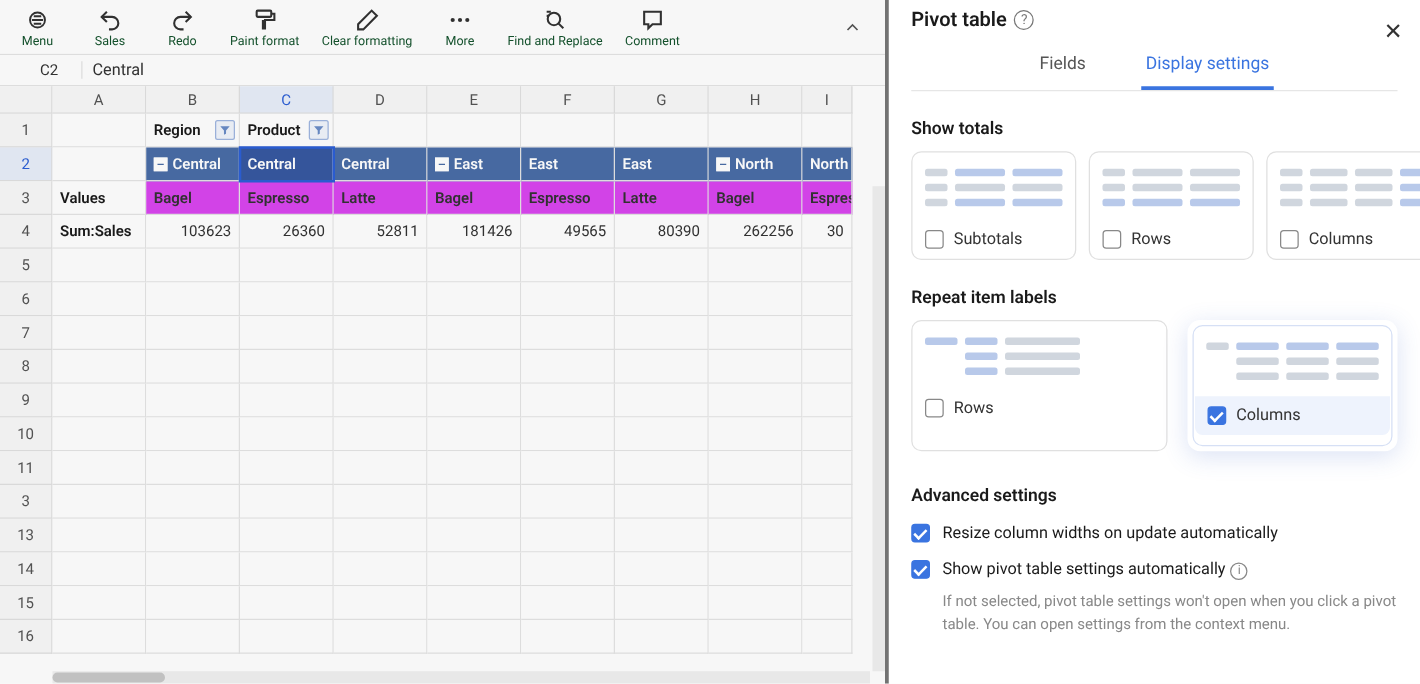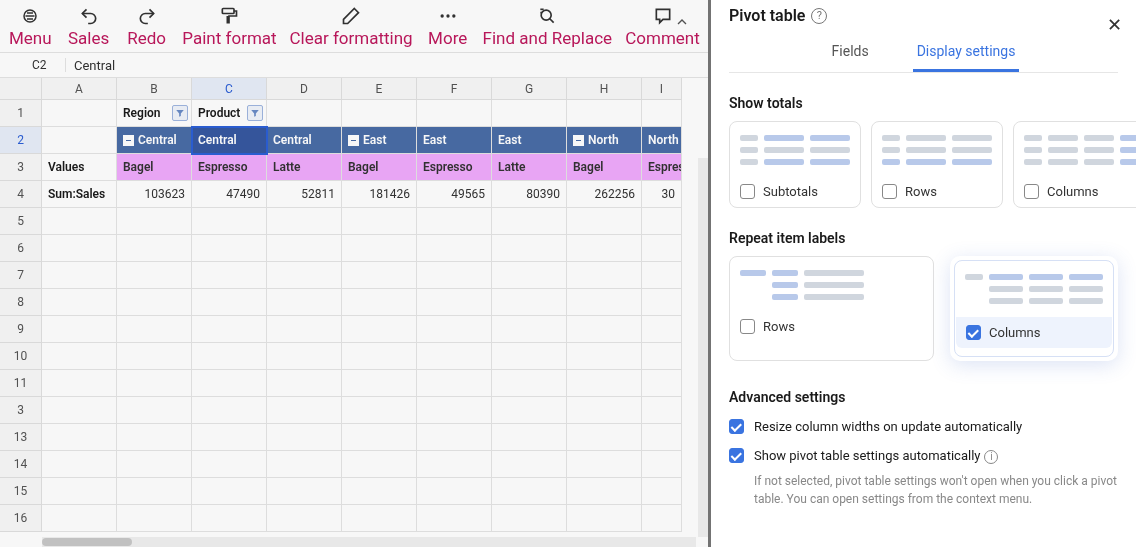--- a/index.html
+++ b/index.html
@@ -5,21 +5,21 @@
 * { box-sizing: border-box; margin: 0; padding: 0; }
 body { font-family: -apple-system, BlinkMacSystemFont, "Segoe UI", Roboto, sans-serif; font-size: 13px; color: #1a1a1a; overflow: hidden; }
 .app { display: flex; width: 1136px; height: 547px; }
 .main { width: 708px; height: 100%; background: #f5f5f5; display: flex; flex-direction: column; position: relative; }
 .overlay { position: absolute; inset: 0; background: rgba(0,0,0,0.03); pointer-events: none; z-index: 5; }
 
 
 .toolbar { display: flex; align-items: flex-start; padding: 6px 10px 4px; gap: 18px; background: #fff; position: relative; }
 .tool { display: flex; flex-direction: column; align-items: center; gap: 2px; color: #333; min-width: 40px; }
 .tool-icon { width: 20px; height: 20px; display: flex; align-items: center; justify-content: center; }
-.tool-label { font-size: 17px; color: #be185d; white-space: nowrap; text-align: right; }
+.tool-label { font-size: 10px; color: #14532d; white-space: nowrap; text-align: right; }
 .menu-btn svg { width: 18px; height: 18px; }
 .carat { position: absolute; right: 18px; top: 14px; }
 
 
 .formula-row { display: flex; align-items: center; background: #fff; border-top: 1px solid #e5e5e5; border-bottom: 1px solid #e5e5e5; height: 26px; padding-left: 24px; }
 .name-box { width: 42px; padding: 0 8px; font-size: 12px; color: #333; border-right: 1px solid #e5e5e5; }
 .formula-val { padding: 0 8px; font-size: 13px; color: #333; }
 
 
 .grid { flex: 1; display: flex; flex-direction: column; background: #fff; position: relative; }
@@ -28,21 +28,21 @@
 .col-h { width: 75px; text-align: center; line-height: 22px; font-size: 12px; color: #555; border-right: 1px solid #e0e0e0; border-bottom: 1px solid #e0e0e0; background: #f8f8f8; }
 .col-h.active { background: #e8eef9; color: #2c5fd6; }
 .rows { display: flex; flex-direction: column; }
 .row { display: flex; height: 27px; }
 .row-h { width: 42px; text-align: center; line-height: 27px; font-size: 12px; color: #555; border-right: 1px solid #e0e0e0; border-bottom: 1px solid #e0e0e0; background: #f8f8f8; }
 .row-h.active { background: #e8eef9; color: #2c5fd6; }
 .cell { width: 75px; padding: 0 6px; line-height: 27px; font-size: 12px; border-right: 1px solid #e5e5e5; border-bottom: 1px solid #e5e5e5; background: #fff; white-space: nowrap; overflow: hidden; text-align: right; color: #333; }
 .cell.header-cell { font-weight: 600; text-align: left; color: #1a1a1a; position: relative; }
 .cell.region-cell { background: #4a6da7; color: #fff; font-weight: 600; text-align: left; position: relative; }
 .cell.region-cell.selected { background: #3758a0; outline: 2px solid #2c5fd6; outline-offset: -1px; z-index: 2; }
-.cell.prod-cell { background: #f0abfc; color: #333; font-weight: 600; text-align: left; }
+.cell.prod-cell { background: #d946ef; color: #333; font-weight: 600; text-align: left; }
 .cell.values-h { font-weight: 600; text-align: left; color: #1a1a1a; }
 .cell.sumsales { font-weight: 600; text-align: left; color: #1a1a1a; }
 .filter-icon { position: absolute; right: 3px; top: 5px; width: 16px; height: 16px; border: 1px solid #9fb6e0; border-radius: 2px; display: flex; align-items: center; justify-content: center; background: #f0f4fb; }
 .collapse-icon { display: inline-block; width: 11px; height: 11px; background: #fff; border: 1px solid rgba(255,255,255,0.9); margin-right: 4px; vertical-align: middle; position: relative; }
 .collapse-icon::after { content: ""; position: absolute; left: 2px; right: 2px; top: 4px; height: 1px; background: #4a6da7; }
 
 
 .panel { width: 428px; height: 100%; border-left: 3px solid #737373; background: #fff; padding: 6px 18px 0; display: flex; flex-direction: column; position: relative; }
 .panel-title-row { display: flex; align-items: center; gap: 6px; }
 .panel-title { font-size: 16px; font-weight: 600; color: #1a1a1a; }
@@ -242,21 +242,21 @@
           <div class="cell prod-cell">Espresso</div>
           <div class="cell prod-cell">Latte</div>
           <div class="cell prod-cell">Bagel</div>
           <div class="cell prod-cell" style="width:40px">Espres</div>
         </div>
 
         <div class="row">
           <div class="row-h">4</div>
           <div class="cell sumsales">Sum:Sales</div>
           <div class="cell">103623</div>
-          <div class="cell">47490</div>
+          <div class="cell">26360</div>
           <div class="cell">52811</div>
           <div class="cell">181426</div>
           <div class="cell">49565</div>
           <div class="cell">80390</div>
           <div class="cell">262256</div>
           <div class="cell" style="width:40px">30</div>
         </div>
 
         <div class="row">
             <div class="row-h">5</div>

